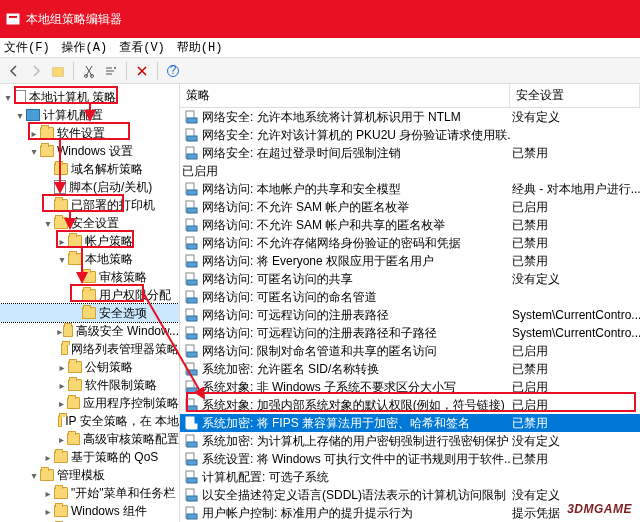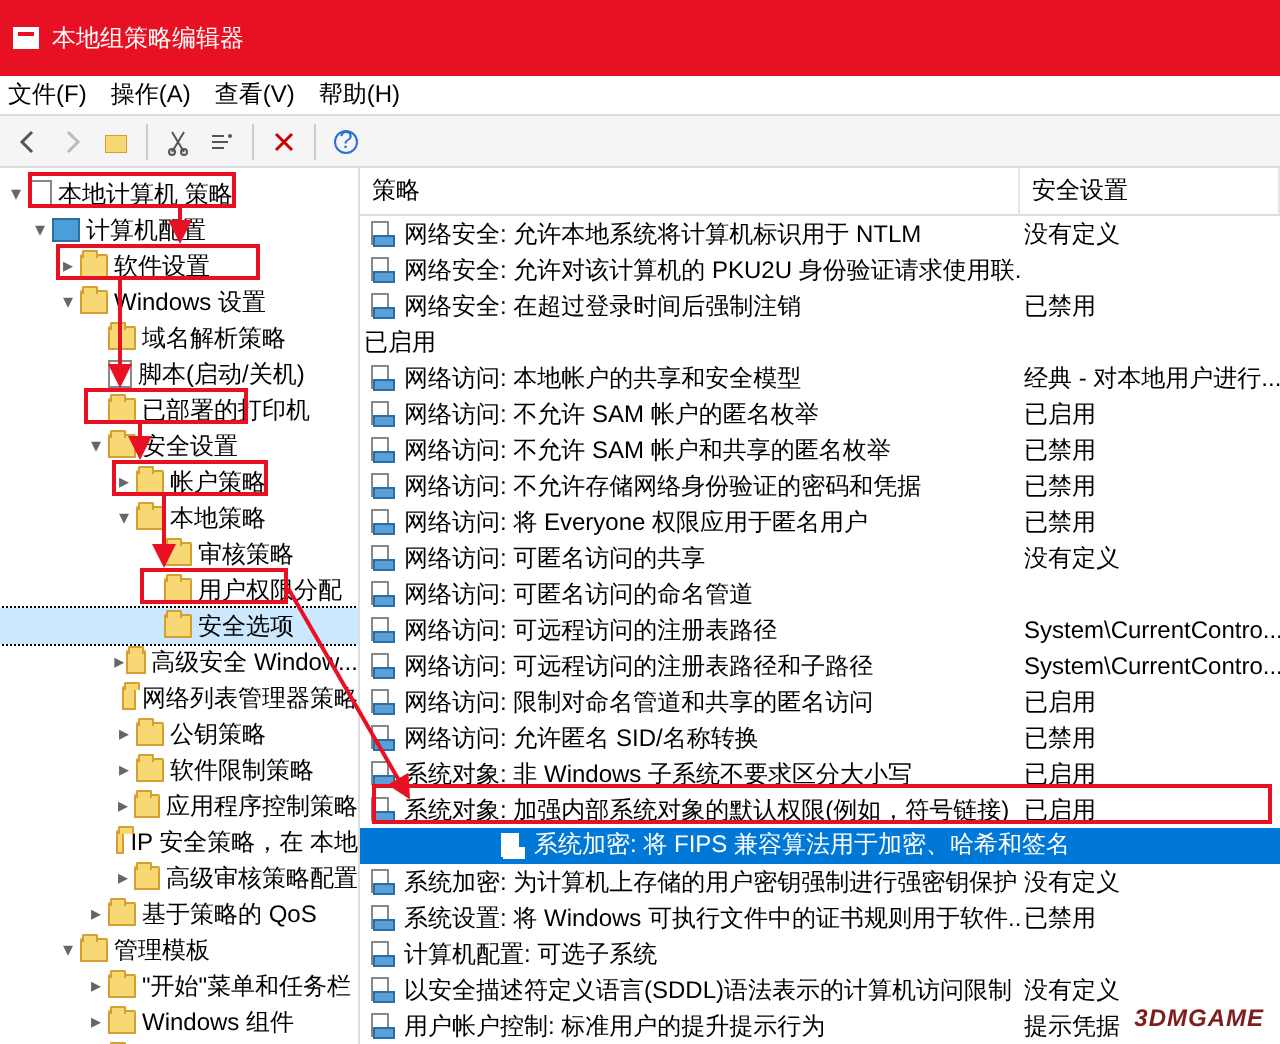--- a/index.html
+++ b/index.html
@@ -1,20 +1,20 @@
 <!DOCTYPE html>
 <html><head>
 <meta charset="utf-8">
 <style>
 * { margin: 0; padding: 0; box-sizing: border-box; font-family: "Microsoft YaHei", SimSun, sans-serif; font-size: 12px; }
 body { width: 640px; height: 522px; background: #fff; overflow: hidden; position: relative; }
 .titlebar { background: #e81123; color: #fff; height: 38px; display: flex; align-items: center; padding: 0 6px; }
 .titlebar .icon { width: 14px; height: 14px; margin-right: 6px; display: inline-block; }
 .menubar { height: 20px; display: flex; align-items: center; padding: 0 4px; border-bottom: 1px solid #ddd; background: #fff; }
-.menubar span { margin-right: 12px; cursor: default; }
+.menubar span { margin-right: 12px; cursor: default; font-family: Liberation Mono, monospace; }
 .toolbar { height: 26px; display: flex; align-items: center; padding: 0 4px; border-bottom: 1px solid #ddd; background: #f5f5f5; gap: 2px; }
 .tb-btn svg { display: block; }
 .tb-btn { width: 20px; height: 20px; display: flex; align-items: center; justify-content: center; border: 1px solid transparent; }
 .tb-sep { width: 1px; height: 18px; background: #ccc; margin: 0 3px; }
 .main { display: flex; height: calc(100% - 68px); position: relative; }
 .tree { width: 180px; border-right: 1px solid #ddd; overflow: auto; padding: 4px 0; position: relative; }
 .tree-node { display: flex; align-items: center; height: 18px; white-space: nowrap; cursor: default; position: relative; }
 .tree-node .arrow { width: 12px; text-align: center; font-size: 10px; color: #666; }
 .tree-node .folder { width: 14px; height: 12px; background: #f8d775; border: 1px solid #d4a030; margin-right: 3px; border-radius: 1px 1px 0 0; display: inline-block; position: relative; }
 .tree-node .folder::before { content: ''; position: absolute; top: -3px; left: 0; width: 6px; height: 3px; background: #f8d775; border: 1px solid #d4a030; border-bottom: none; border-radius: 1px 1px 0 0; }
@@ -23,21 +23,21 @@
 .tree-node.sel { background: #cce8ff; outline: 1px dotted #000; }
 .list { flex: 1; overflow: auto; position: relative; }
 .list-head { display: flex; background: #fff; border-bottom: 1px solid #ddd; position: sticky; top: 0; }
 .list-head .col { padding: 3px 6px; border-right: 1px solid #e5e5e5; background: #fff; }
 .col1 { width: 330px; }
 .col2 { flex: 1; }
 .list-row { display: flex; height: 18px; align-items: center; white-space: nowrap; }
 .list-row .c1 { width: 330px; display: flex; align-items: center; padding-left: 4px; overflow: hidden; }
 .list-row .c2 { flex: 1; padding-left: 2px; overflow: hidden; }
 .list-row .picon { width: 14px; height: 14px; margin-right: 4px; flex-shrink: 0; display: inline-flex; }
-.list-row.sel { background: #0078d7; color: #fff; flex-direction: column; }
+.list-row.sel { background: #0078d7; color: #fff; }
 .list-row.sel .picon svg path, .list-row.sel .picon svg rect { fill: #fff; stroke: #fff; }
 .red-box { position: absolute; border: 2px solid #e81123; pointer-events: none; }
 .red-arrow { position: absolute; pointer-events: none; }
 .watermark { position: absolute; right: 8px; bottom: 6px; color: #0a8a3a; font-weight: bold; font-size: 14px; font-style: italic; letter-spacing: 0.5px; }
 .watermark span:first-child { color: #7f1d1d; }
 #lists { position: relative; }
 </style>
 </head>
 <body>
 
@@ -402,21 +402,21 @@
           <div class="c2">已启用</div>
         </div>
         <div class="list-row">
           <div class="c1">
             <span class="picon">
               <svg width="14" height="14">
                 <rect x="2" y="1" width="8" height="11" fill="#fff" stroke="#888"></rect>
                 <rect x="3" y="8" width="10" height="5" fill="#5aa0d8" stroke="#2a6f9f"></rect>
               </svg>
             </span>
-            <span>网络访问: 允许匿名 SID/名称转换</span>
+            <span>系统加密: 允许匿名 SID/名称转换</span>
           </div>
           <div class="c2">已禁用</div>
         </div>
         <div class="list-row">
           <div class="c1">
             <span class="picon">
               <svg width="14" height="14">
                 <rect x="2" y="1" width="8" height="11" fill="#fff" stroke="#888"></rect>
                 <rect x="3" y="8" width="10" height="5" fill="#5aa0d8" stroke="#2a6f9f"></rect>
               </svg>

